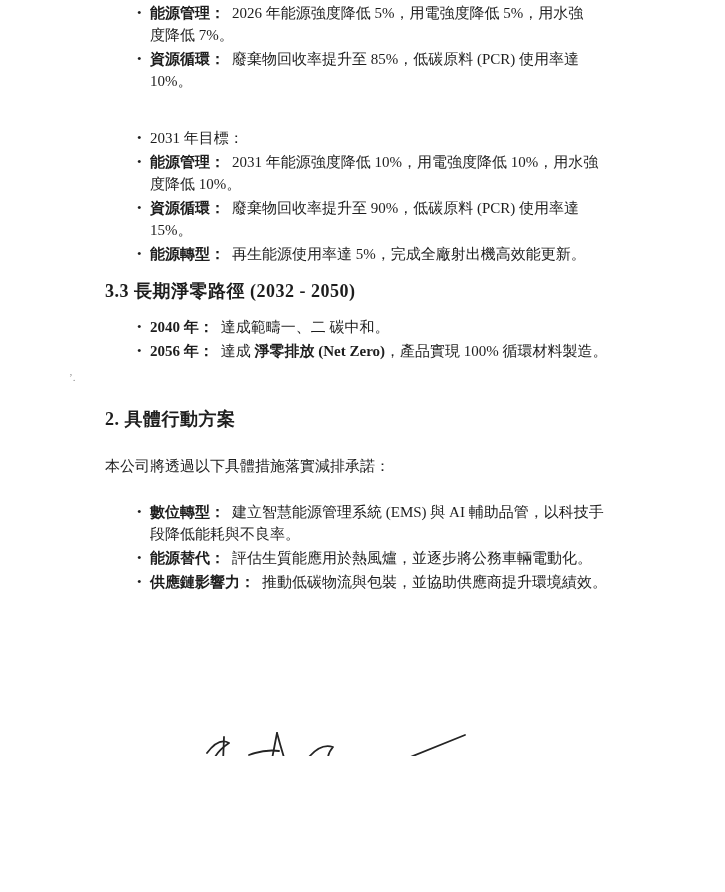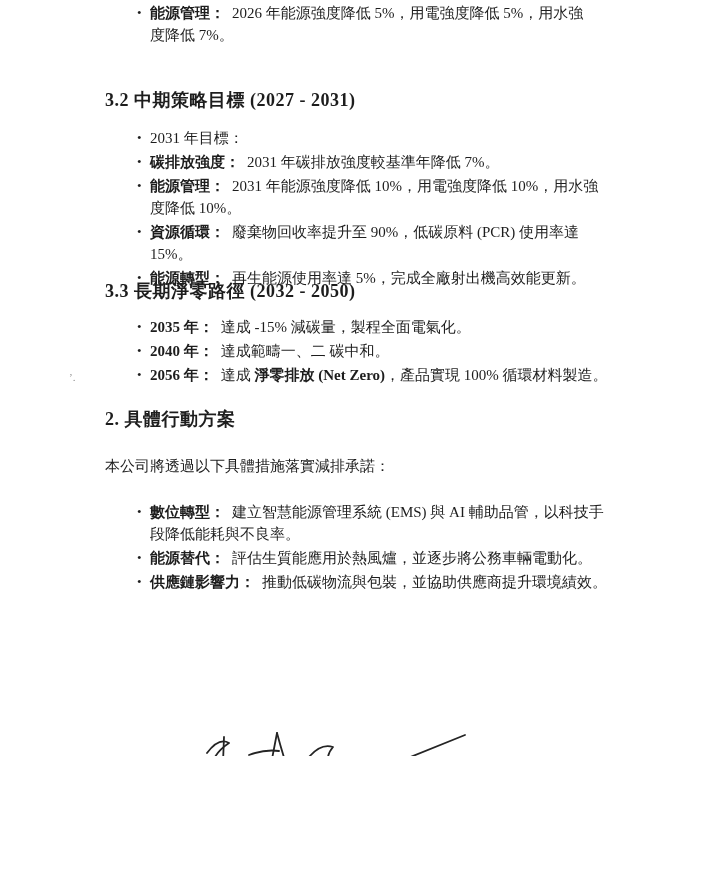--- a/index.html
+++ b/index.html
@@ -75,33 +75,32 @@
 <body>
 
 <div class="page">
 
   <ul class="blist abs" style="top:2px; left:137px; width:460px;">
     <li>
       <span class="btxt">
         <b>能源管理：</b><span>2026 年能源強度降低 5%，用電強度降低 5%，用水強度降低 7%。</span>
       </span>
     </li>
+    <li>
+      <span class="btxt">
+        <b>資源循環：</b><span>廢棄物回收率提升至 85%，低碳原料 (PCR) 使用率達 10%。</span>
+      </span>
+    </li>
   </ul>
 
-  <div class="sec-heading abs" style="top:88px; left:105px;">3.2 中期策略目標 (2027 - 2031)</div>
 
   <ul class="blist abs" style="top:127px; left:137px; width:468px;">
     <li>
       <span class="btxt">
         <b></b><span>2031 年目標：</span>
-      </span>
-    </li>
-    <li>
-      <span class="btxt">
-        <b>碳排放強度：</b><span>2031 年碳排放強度較基準年降低 7%。</span>
       </span>
     </li>
     <li>
       <span class="btxt">
         <b>能源管理：</b><span>2031 年能源強度降低 10%，用電強度降低 10%，用水強度降低 10%。</span>
       </span>
     </li>
     <li>
       <span class="btxt">
         <b>資源循環：</b><span>廢棄物回收率提升至 90%，低碳原料 (PCR) 使用率達 15%。</span>
@@ -110,25 +109,20 @@
     <li>
       <span class="btxt">
         <b>能源轉型：</b><span>再生能源使用率達 5%，完成全廠射出機高效能更新。</span>
       </span>
     </li>
   </ul>
 
   <div class="sec-heading abs" style="top:279px; left:105px;">3.3 長期淨零路徑 (2032 - 2050)</div>
 
   <ul class="blist abs" style="top:316px; left:137px; width:500px;">
-    <li>
-      <span class="btxt">
-        <b>2035 年：</b><span>達成 -15% 減碳量，製程全面電氣化。</span>
-      </span>
-    </li>
     <li>
       <span class="btxt">
         <b>2040 年：</b><span>達成範疇一、二 碳中和。</span>
       </span>
     </li>
     <li>
       <span class="btxt">
         <b>2056 年：</b><span>達成 </span><b style="margin-right:0;">淨零排放 (Net Zero)</b><span>，產品實現 100% 循環材料製造。</span>
       </span>
     </li>

